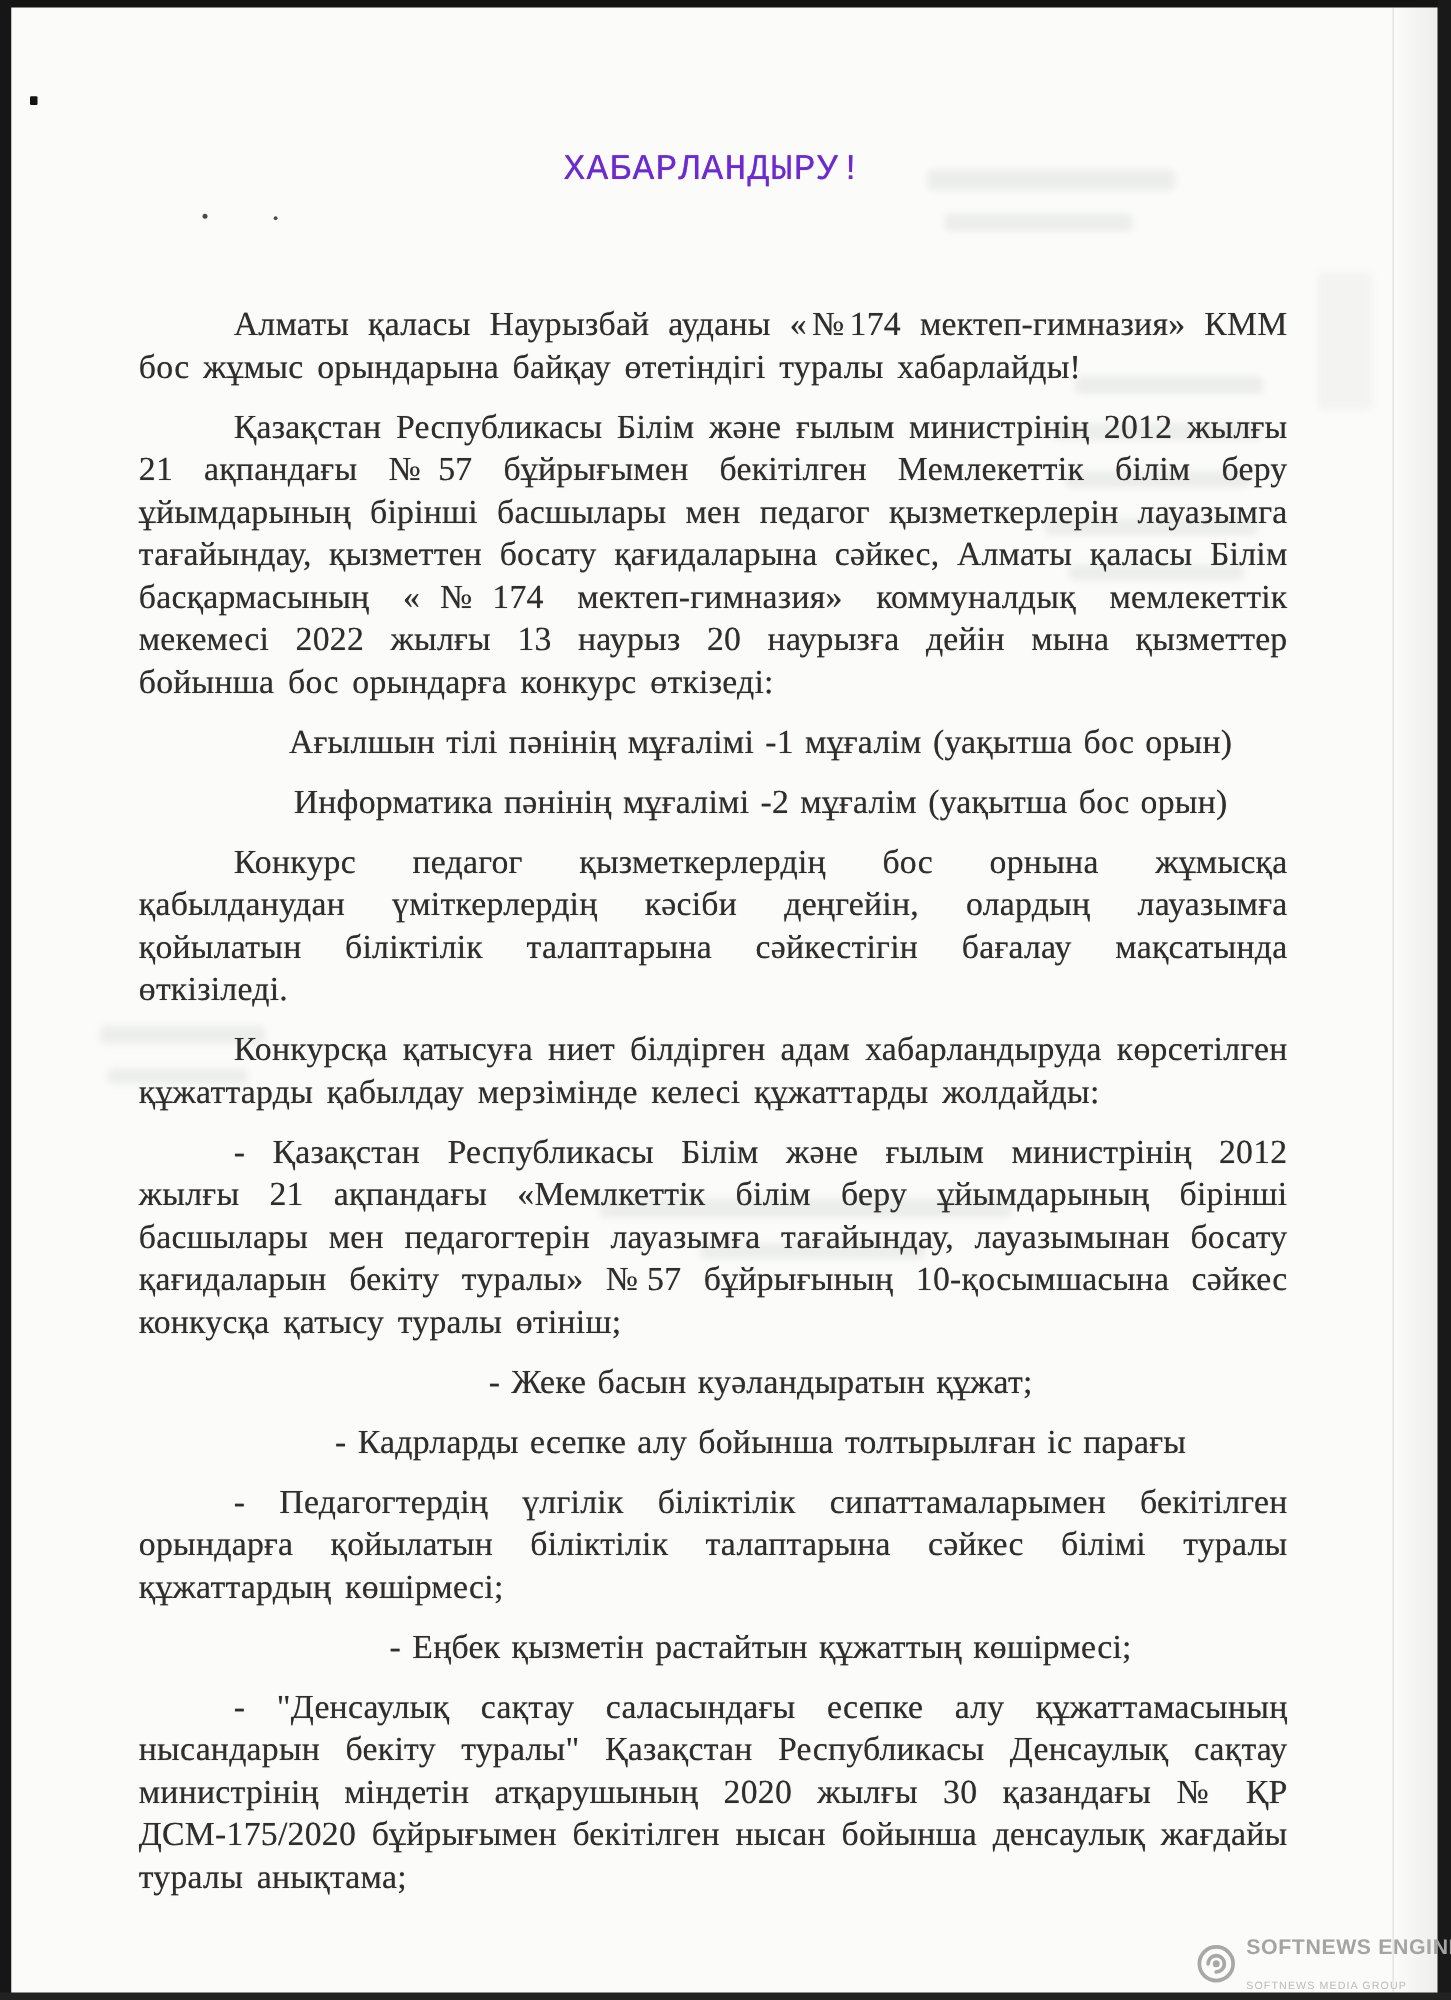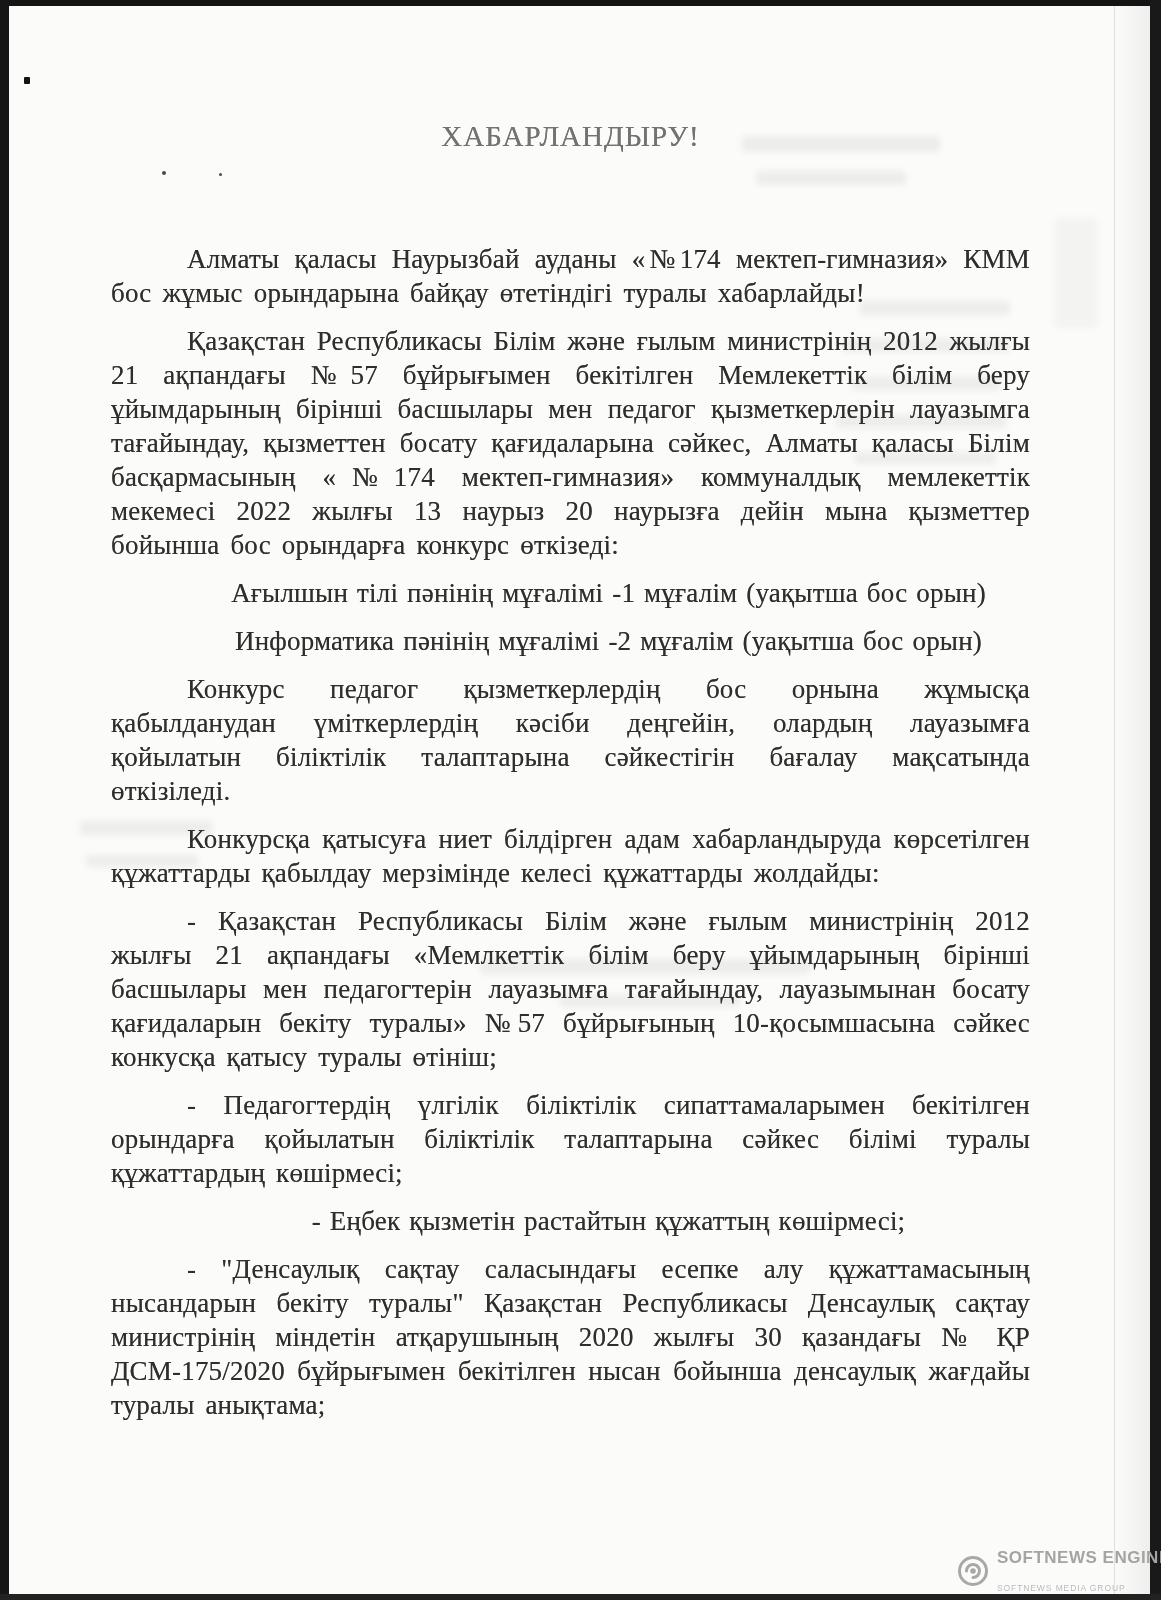--- a/index.html
+++ b/index.html
@@ -30,21 +30,22 @@
     font-size:27px; line-height:34px; letter-spacing:0.2px;
     text-shadow:0 0 0.6px rgba(47,46,45,0.65);
     z-index:3;
   }
   .doc-title {
     margin-top:119px;
     text-align:center;
     font-size:29px;
     font-weight:normal;
     letter-spacing:1px;
-    color:#737373;
+    color:#6d28d9;
+    font-family:Liberation Mono, monospace;
   }
   .para {
     margin-top:14px;
     text-indent:76px;
     text-align:justify;
     word-spacing:4px;
   }
   .para.first { margin-top:89px; }
   .single {
     margin-top:14px;
@@ -121,20 +122,22 @@
 <div class="content">
   <div class="doc-title">ХАБАРЛАНДЫРУ!</div>
 
   <div class="para first">Алматы қаласы Наурызбай ауданы «№174 мектеп-гимназия» КММ бос жұмыс орындарына байқау өтетіндігі туралы хабарлайды!</div>
   <div class="para">Қазақстан Республикасы Білім және ғылым министрінің 2012 жылғы 21 ақпандағы №57 бұйрығымен бекітілген Мемлекеттік білім беру ұйымдарының бірінші басшылары мен педагог қызметкерлерін лауазымга тағайындау, қызметтен босату қағидаларына сәйкес, Алматы қаласы Білім басқармасының «№174 мектеп-гимназия» коммуналдық мемлекеттік мекемесі 2022 жылғы 13 наурыз 20 наурызға дейін мына қызметтер бойынша бос орындарға конкурс өткізеді:</div>
   <div class="single">Ағылшын тілі пәнінің мұғалімі -1 мұғалім (уақытша бос орын)</div>
   <div class="single">Информатика пәнінің мұғалімі -2 мұғалім (уақытша бос орын)</div>
   <div class="para">Конкурс педагог қызметкерлердің бос орнына жұмысқа қабылданудан үміткерлердің кәсіби деңгейін, олардың лауазымға қойылатын біліктілік талаптарына сәйкестігін бағалау мақсатында өткізіледі.</div>
   <div class="para">Конкурсқа қатысуға ниет білдірген адам хабарландыруда көрсетілген құжаттарды қабылдау мерзімінде келесі құжаттарды жолдайды:</div>
   <div class="para">- Қазақстан Республикасы Білім және ғылым министрінің 2012 жылғы 21 ақпандағы «Мемлкеттік білім беру ұйымдарының бірінші басшылары мен педагогтерін лауазымға тағайындау, лауазымынан босату қағидаларын бекіту туралы» №57 бұйрығының 10-қосымшасына сәйкес конкусқа қатысу туралы өтініш;</div>
+  <div class="single">- Жеке басын куәландыратын құжат;</div>
+  <div class="single">- Кадрларды есепке алу бойынша толтырылған іс парағы</div>
   <div class="para">- Педагогтердің үлгілік біліктілік сипаттамаларымен бекітілген орындарға қойылатын біліктілік талаптарына сәйкес білімі туралы құжаттардың көшірмесі;</div>
   <div class="single">- Еңбек қызметін растайтын құжаттың көшірмесі;</div>
   <div class="para">- "Денсаулық сақтау саласындағы есепке алу құжаттамасының нысандарын бекіту туралы" Қазақстан Республикасы Денсаулық сақтау министрінің міндетін атқарушының 2020 жылғы 30 қазандағы № ҚР ДСМ-175/2020 бұйрығымен бекітілген нысан бойынша денсаулық жағдайы туралы анықтама;</div>
 </div>
 
 <div class="watermark">
   <svg class="wm-logo" viewBox="0 0 34 34">
     <circle cx="17" cy="17" r="13.5" fill="none" stroke="#a8a8a8" stroke-width="3"></circle>
     <path d="M10.5 17 a6.5 6.5 0 1 1 6.5 6.5" fill="none" stroke="#a8a8a8" stroke-width="3" stroke-linecap="round"></path>
     <circle cx="17" cy="17" r="2.8" fill="#a8a8a8"></circle>

